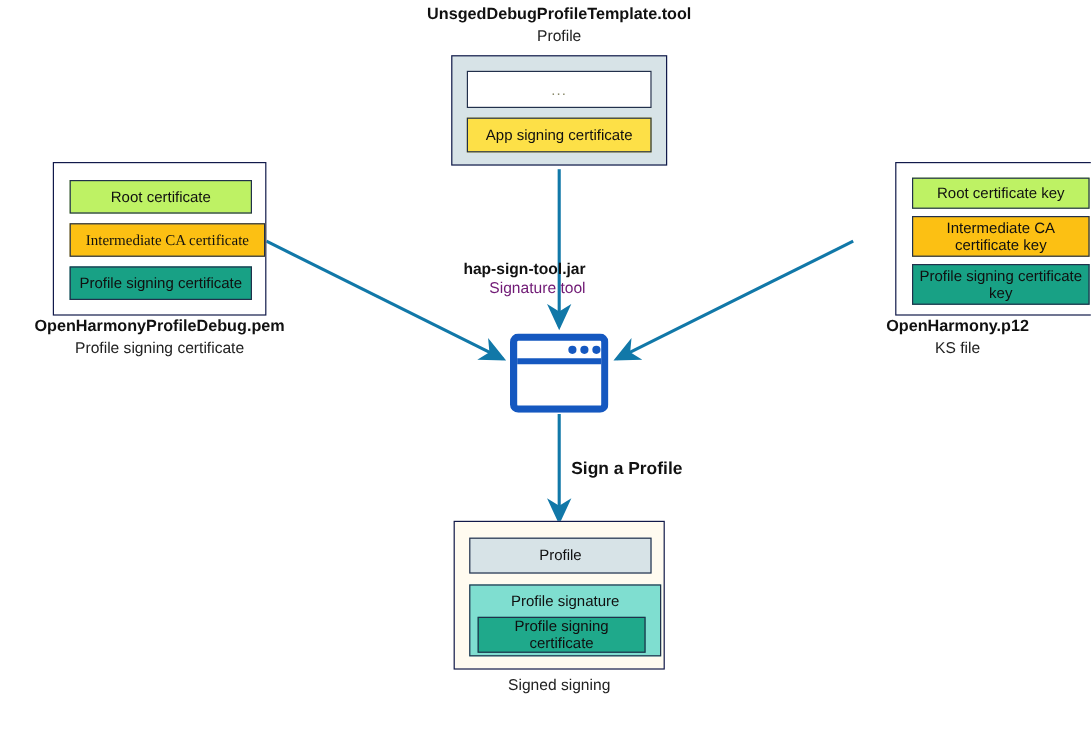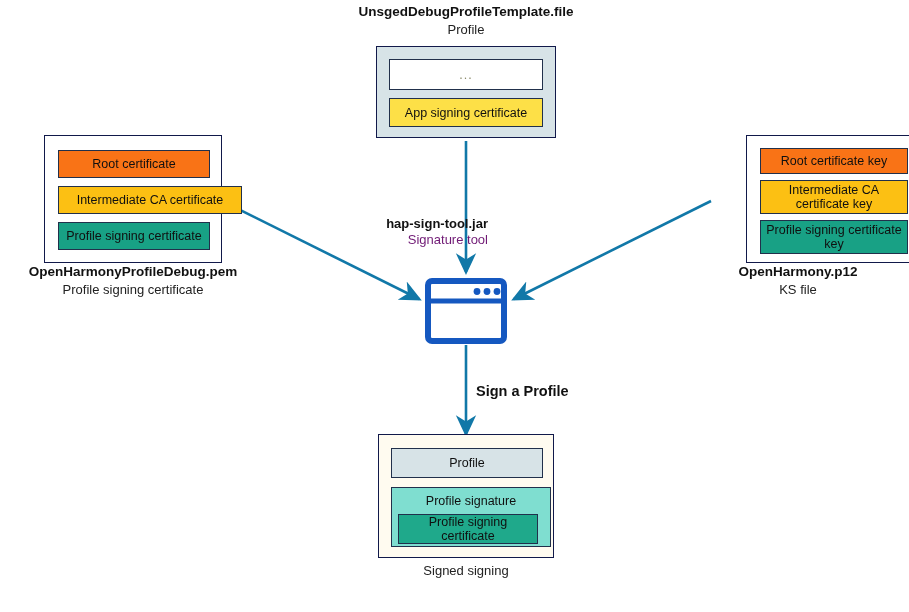--- a/index.html
+++ b/index.html
@@ -70,21 +70,21 @@
     align-items: center;
     justify-content: center;
     text-align: center;
     font-size: 12.5px;
     color: #101010;
     line-height: 1.12;
     padding: 0 3px;
   }
   .cell.two-line { font-size: 12.5px; }
 
-  .c-blue   { background: #f97316; }
+  .c-blue   { background: #bef264; }
   .c-amber  { background: #fcc013; }
   .c-green  { background: #18a185; }
   .c-white  { background: #ffffff; color:#8a8a6a; letter-spacing:1px; }
   .c-steel  { background: #d7e3e7; }
   .c-teal   { background: #fde047; }
   .c-jade   { background: #1fa98b; }
 
   
   .sig-group {
     position: absolute;
@@ -148,38 +148,38 @@
     <line x1="466" y1="141" x2="466" y2="272" stroke="#1178a8" stroke-width="2.6" marker-end="url(#ah)"></line>
 
     <line x1="222" y1="201" x2="419" y2="299" stroke="#1178a8" stroke-width="2.6" marker-end="url(#ah)"></line>
 
     <line x1="711" y1="201" x2="514" y2="299" stroke="#1178a8" stroke-width="2.6" marker-end="url(#ah)"></line>
 
     <line x1="466" y1="345" x2="466" y2="434" stroke="#1178a8" stroke-width="2.6" marker-end="url(#ah)"></line>
   </svg>
 
   <div class="caption" style="left:316px; top:4px; width:300px;">
-    <span class="cap-title">UnsgedDebugProfileTemplate.file</span>
+    <span class="cap-title">UnsgedDebugProfileTemplate.tool</span>
     <span class="cap-sub">Profile</span>
   </div>
 
   <div class="box box-steel" style="left:376px; top:46px; width:180px; height:92px;">
     <div class="cell c-white" style="left:12px; top:12px; width:154px; height:31px;">
       <span>...</span>
     </div>
     <div class="cell c-teal" style="left:12px; top:51px; width:154px; height:29px;">
       <span>App signing certificate</span>
     </div>
   </div>
 
   <div class="box box-white" style="left:44px; top:135px; width:178px; height:128px;">
     <div class="cell c-blue" style="left:13px; top:14px; width:152px; height:28px;">
       <span>Root certificate</span>
     </div>
-    <div class="cell c-amber" style="left:13px; top:50px; width:184px; height:28px;">
+    <div class="cell c-amber" style="left:13px; top:50px; width:163px; height:28px;font-family:Liberation Serif, serif;">
       <span>Intermediate CA certificate</span>
     </div>
     <div class="cell c-green" style="left:13px; top:86px; width:152px; height:28px;">
       <span>Profile signing certificate</span>
     </div>
   </div>
 
   <div class="caption" style="left:8px; top:264px; width:250px;">
     <span class="cap-title">OpenHarmonyProfileDebug.pem</span>
     <span class="cap-sub">Profile signing certificate</span>

